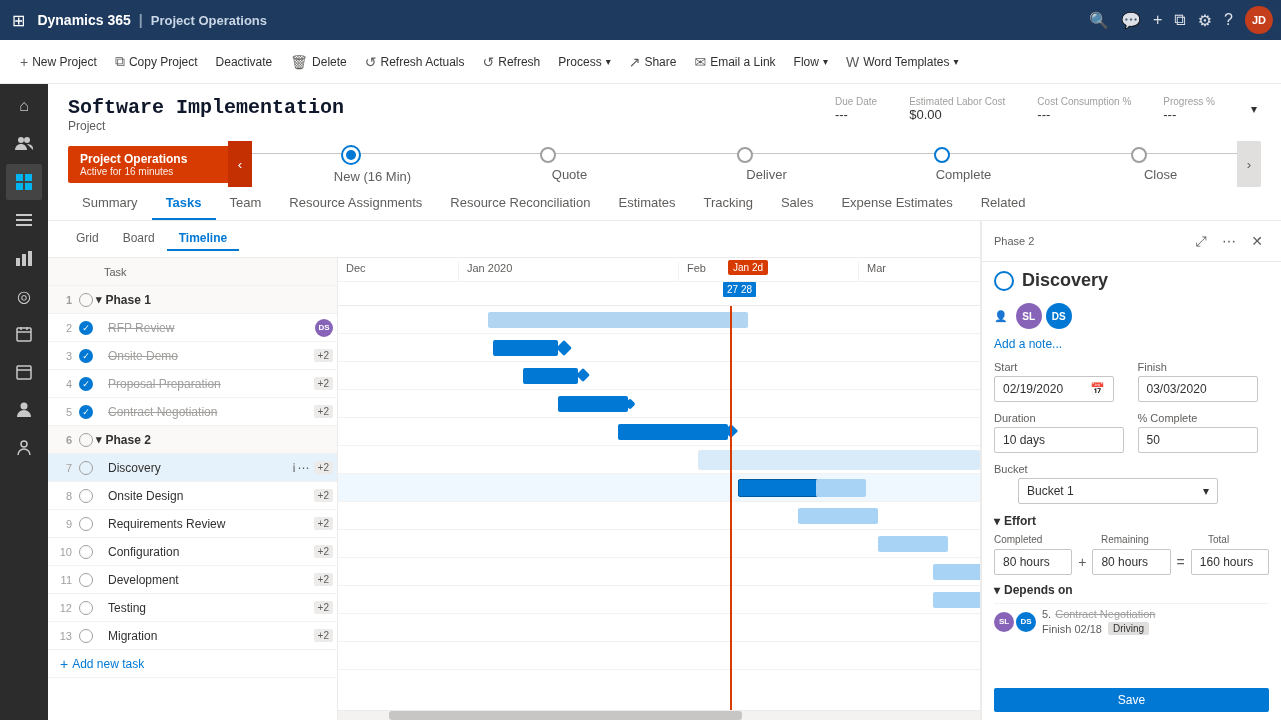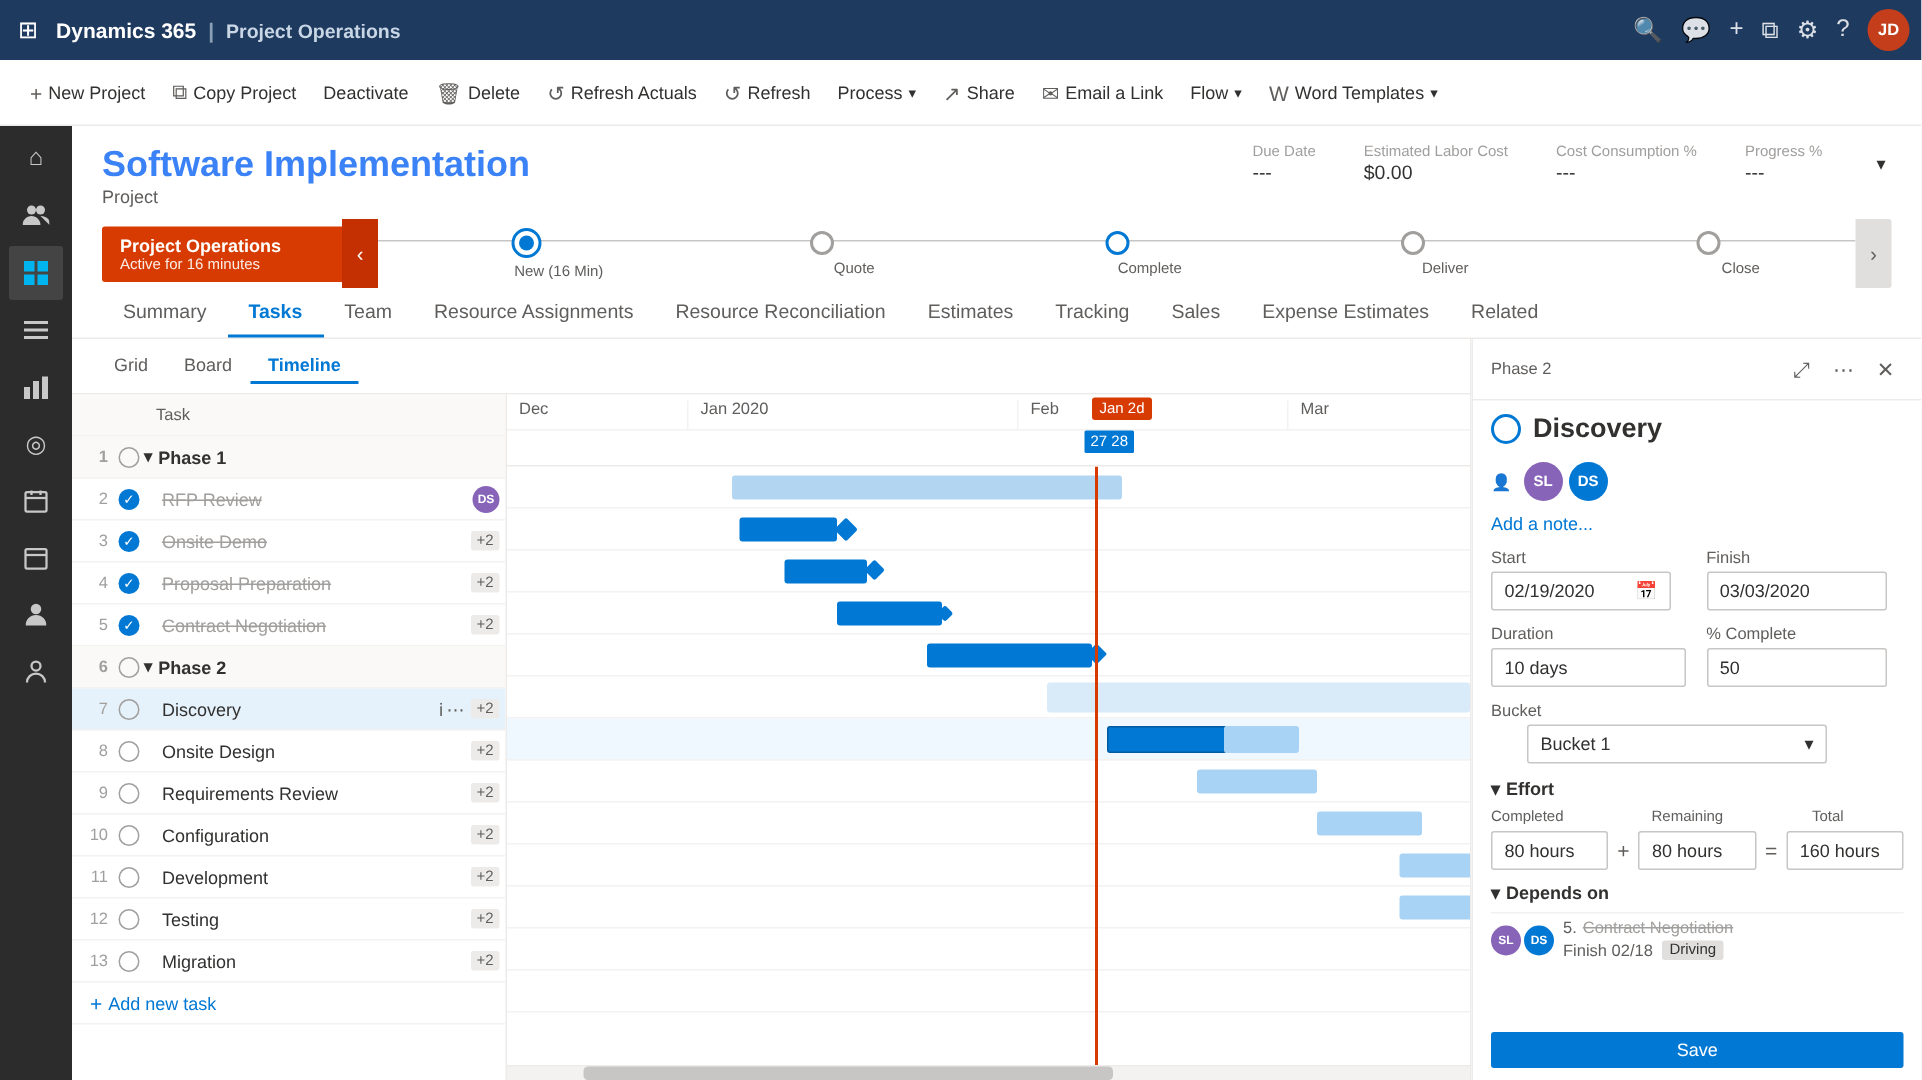--- a/index.html
+++ b/index.html
@@ -28,41 +28,41 @@
     .sidebar-icon { width: 36px; height: 36px; display: flex; align-items: center; justify-content: center; color: #c8c8c8; font-size: 16px; cursor: pointer; border-radius: 2px; }
     .sidebar-icon.active { color: #fff; background: #444; }
     .sidebar-icon.special { color: #00b4f0; }
 
     
     .content { flex: 1; display: flex; flex-direction: column; overflow: hidden; background: #fff; }
 
     
     .project-header { padding: 12px 20px 0; background: #fff; }
     .project-title-row { display: flex; align-items: flex-start; justify-content: space-between; }
-    .project-title { font-size: 24px; font-weight: 600; color: #3b82f6; }
+    .project-title { font-size: 20px; font-weight: 600; color: #0f172a; font-family: Liberation Mono, monospace; }
     .project-subtitle { font-size: 12px; color: #605e5c; }
     .project-meta { display: flex; gap: 32px; font-size: 11px; color: #605e5c; }
     .project-meta-item { display: flex; flex-direction: column; }
     .project-meta-label { font-size: 10px; color: #a19f9d; }
     .project-meta-value { font-size: 13px; color: #323130; }
 
     
     .stage-pipeline { display: flex; align-items: center; padding: 8px 0 0; position: relative; }
     .stage-notification { background: #d83b01; color: #fff; font-size: 11px; padding: 6px 12px; border-radius: 2px 0 0 2px; position: relative; min-width: 160px; cursor: pointer; }
     .stage-notification .stage-name { font-weight: 600; font-size: 12px; }
     .stage-notification .stage-sub { font-size: 10px; opacity: 0.9; }
     .stage-nav-btn { width: 24px; height: 46px; background: #d83b01; border: none; cursor: pointer; display: flex; align-items: center; justify-content: center; color: #fff; }
     .stage-nav-btn.left { background: #c43001; }
     .stages { display: flex; flex: 1; align-items: center; overflow: hidden; position: relative; }
     .stage-item { display: flex; flex-direction: column; align-items: center; flex: 1; position: relative; cursor: pointer; }
     .stage-circle { width: 16px; height: 16px; border-radius: 50%; border: 2px solid #a19f9d; background: #fff; z-index: 1; position: relative; }
     .stage-circle.completed { border-color: #0078d4; background: #fff; }
     .stage-circle.current { border-color: #0078d4; width: 20px; height: 20px; background: #fff; }
     .stage-circle.current::after { content: ''; width: 10px; height: 10px; background: #0078d4; border-radius: 50%; position: absolute; top: 3px; left: 3px; }
-    .stage-label { font-size: 10px; color: #605e5c; margin-top: 4px; margin-left: 44px; }
+    .stage-label { font-size: 13px; color: #605e5c; margin-top: 4px; margin-left: 44px; }
     .stage-line { position: absolute; top: 8px; left: 0; right: 0; height: 1px; background: #c8c6c4; z-index: 0; }
 
     
     .tabs-row { display: flex; align-items: center; padding: 0 20px; border-bottom: 1px solid #edebe9; background: #fff; gap: 0; }
     .tab { padding: 8px 14px; font-size: 13px; cursor: pointer; color: #605e5c; border-bottom: 2px solid transparent; white-space: nowrap; }
     .tab.active { color: #0078d4; border-bottom-color: #0078d4; font-weight: 600; }
 
     
     .main-split { display: flex; flex: 1; overflow: hidden; }
 
@@ -299,26 +299,26 @@
           <div class="stage-line"></div>
           <div class="stage-item">
             <div class="stage-circle current"></div>
             <div class="stage-label">New (16 Min)</div>
           </div>
           <div class="stage-item">
             <div class="stage-circle"></div>
             <div class="stage-label">Quote</div>
           </div>
           <div class="stage-item">
+            <div class="stage-circle"></div>
+            <div class="stage-label">Deliver</div>
+          </div>
+          <div class="stage-item">
             <div class="stage-circle completed" style="border-color:#0078d4;"></div>
             <div class="stage-label">Complete</div>
-          </div>
-          <div class="stage-item">
-            <div class="stage-circle"></div>
-            <div class="stage-label">Deliver</div>
           </div>
           <div class="stage-item">
             <div class="stage-circle"></div>
             <div class="stage-label">Close</div>
           </div>
         </div>
         <button class="stage-nav-btn" style="background:#e1dfdd;color:#605e5c;border-radius:0 2px 2px 0;">›</button>
       </div>
     </div>
 

